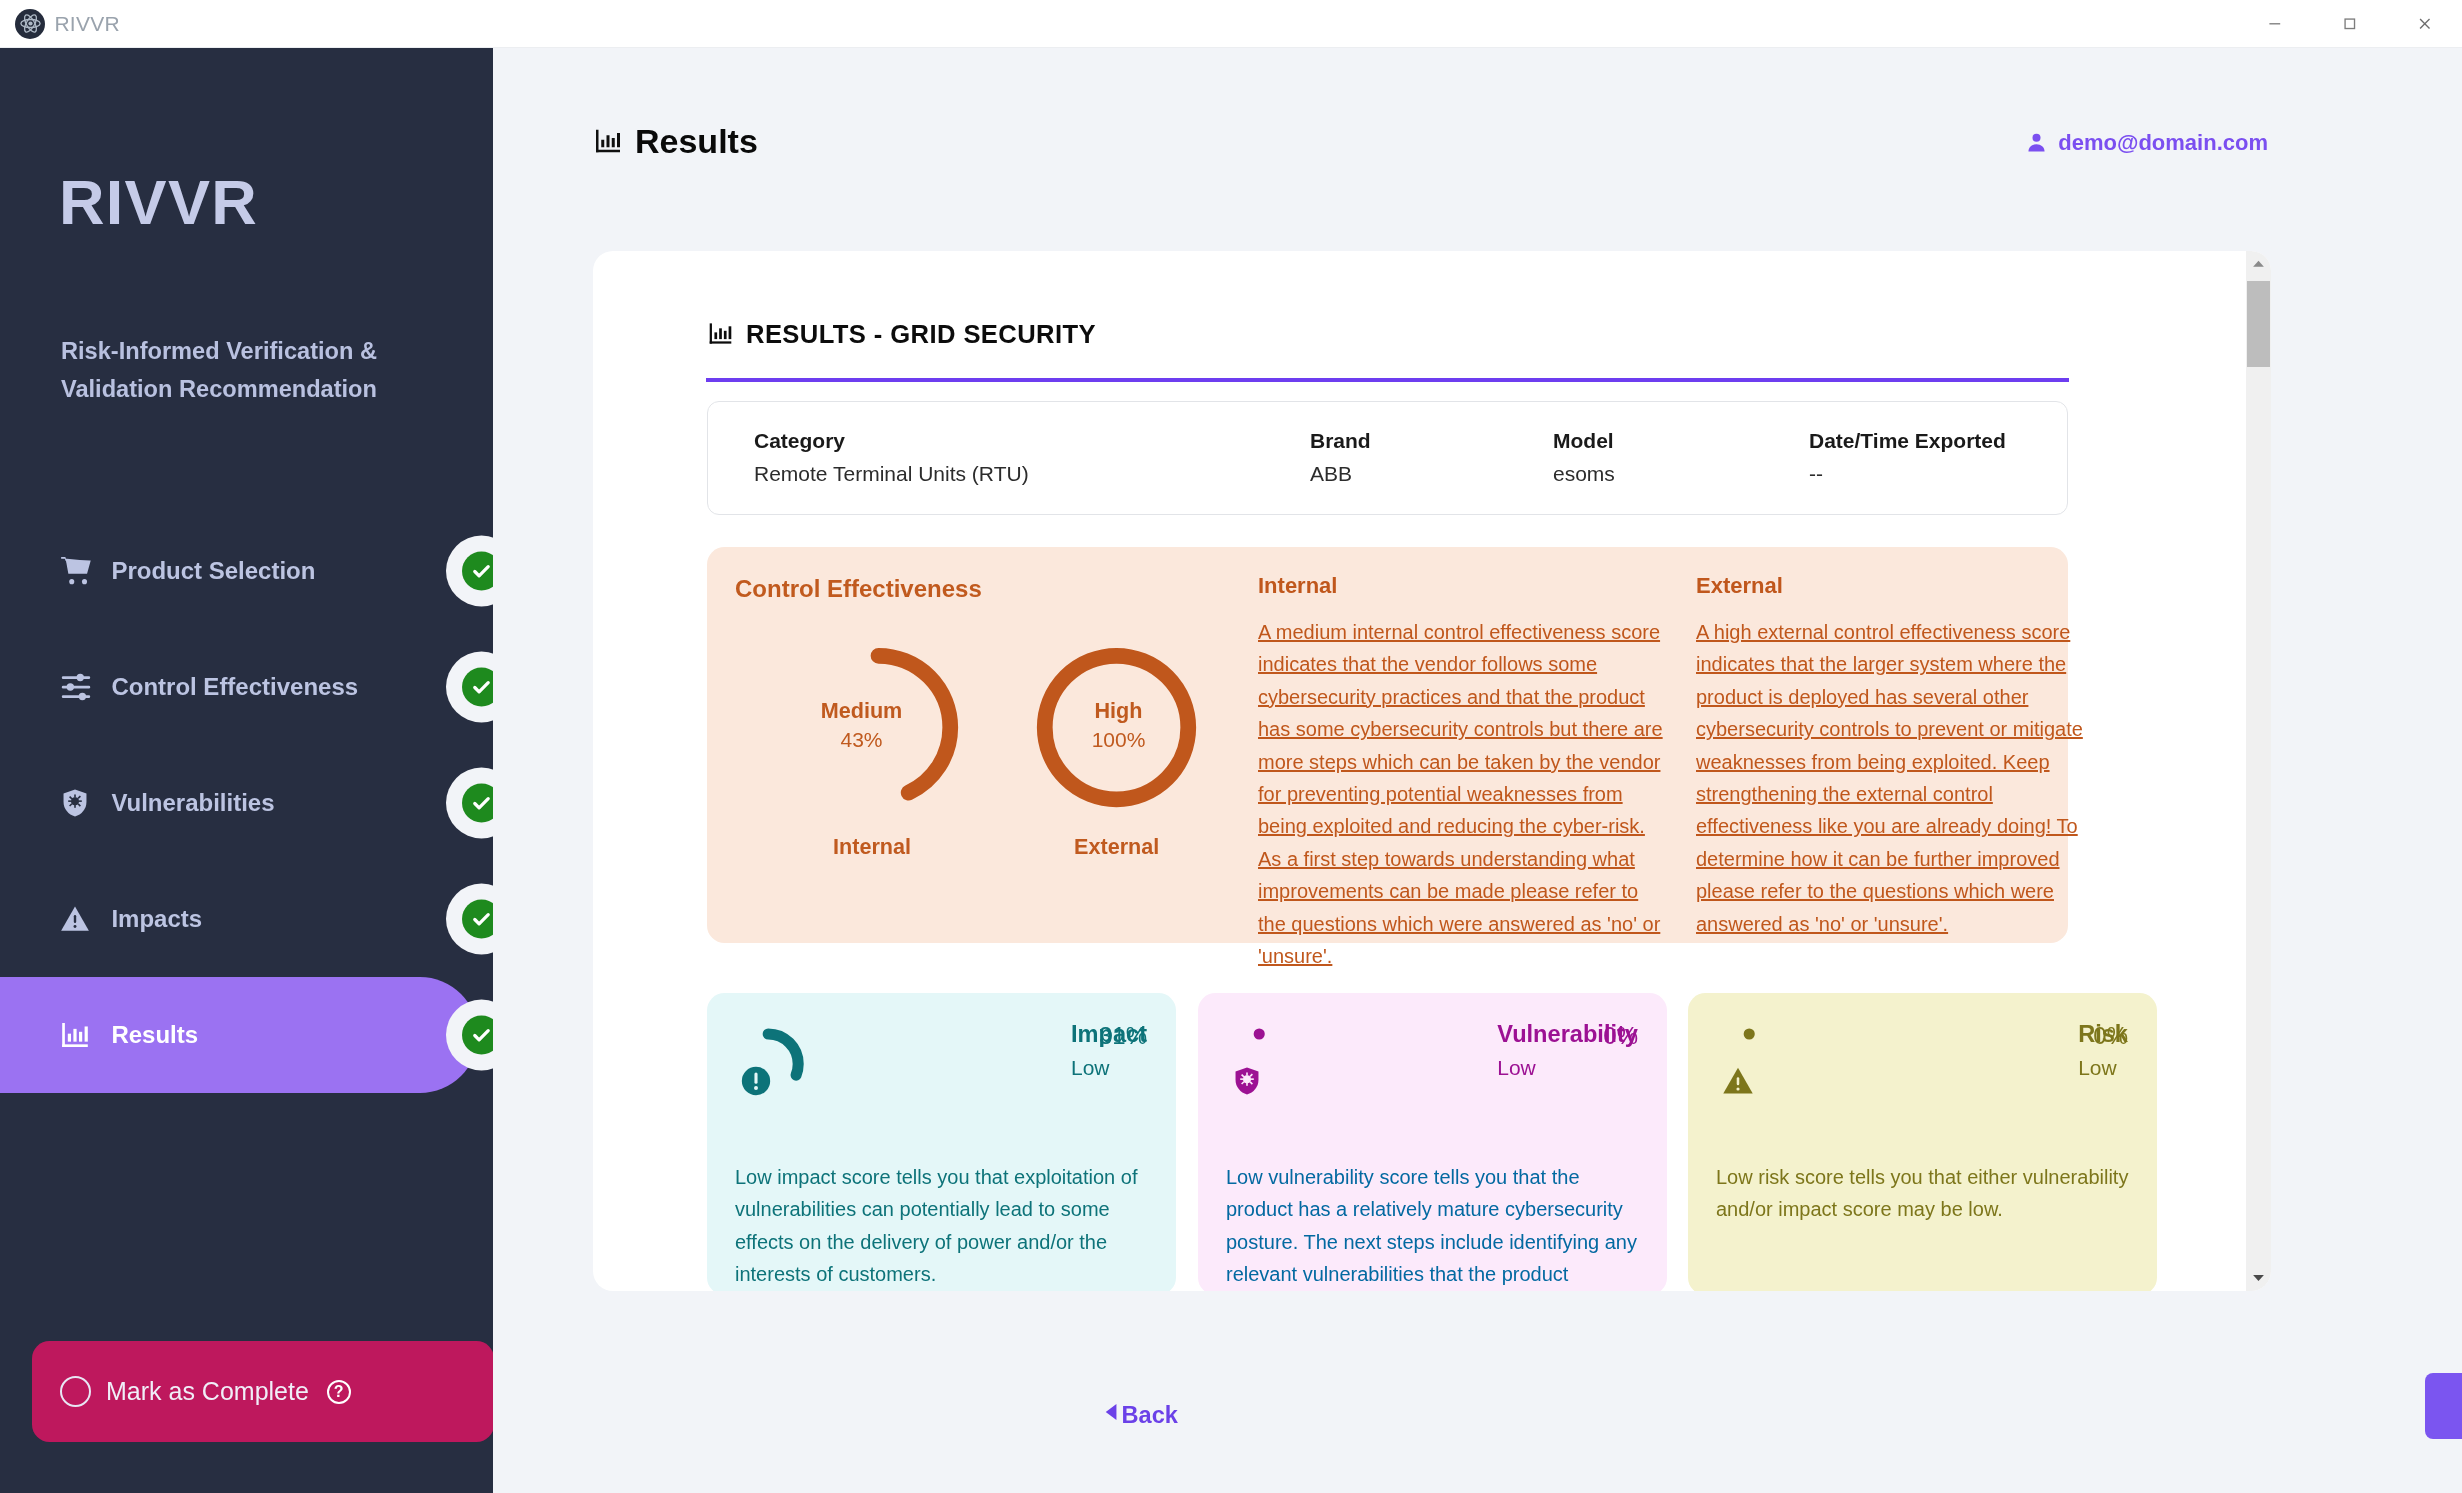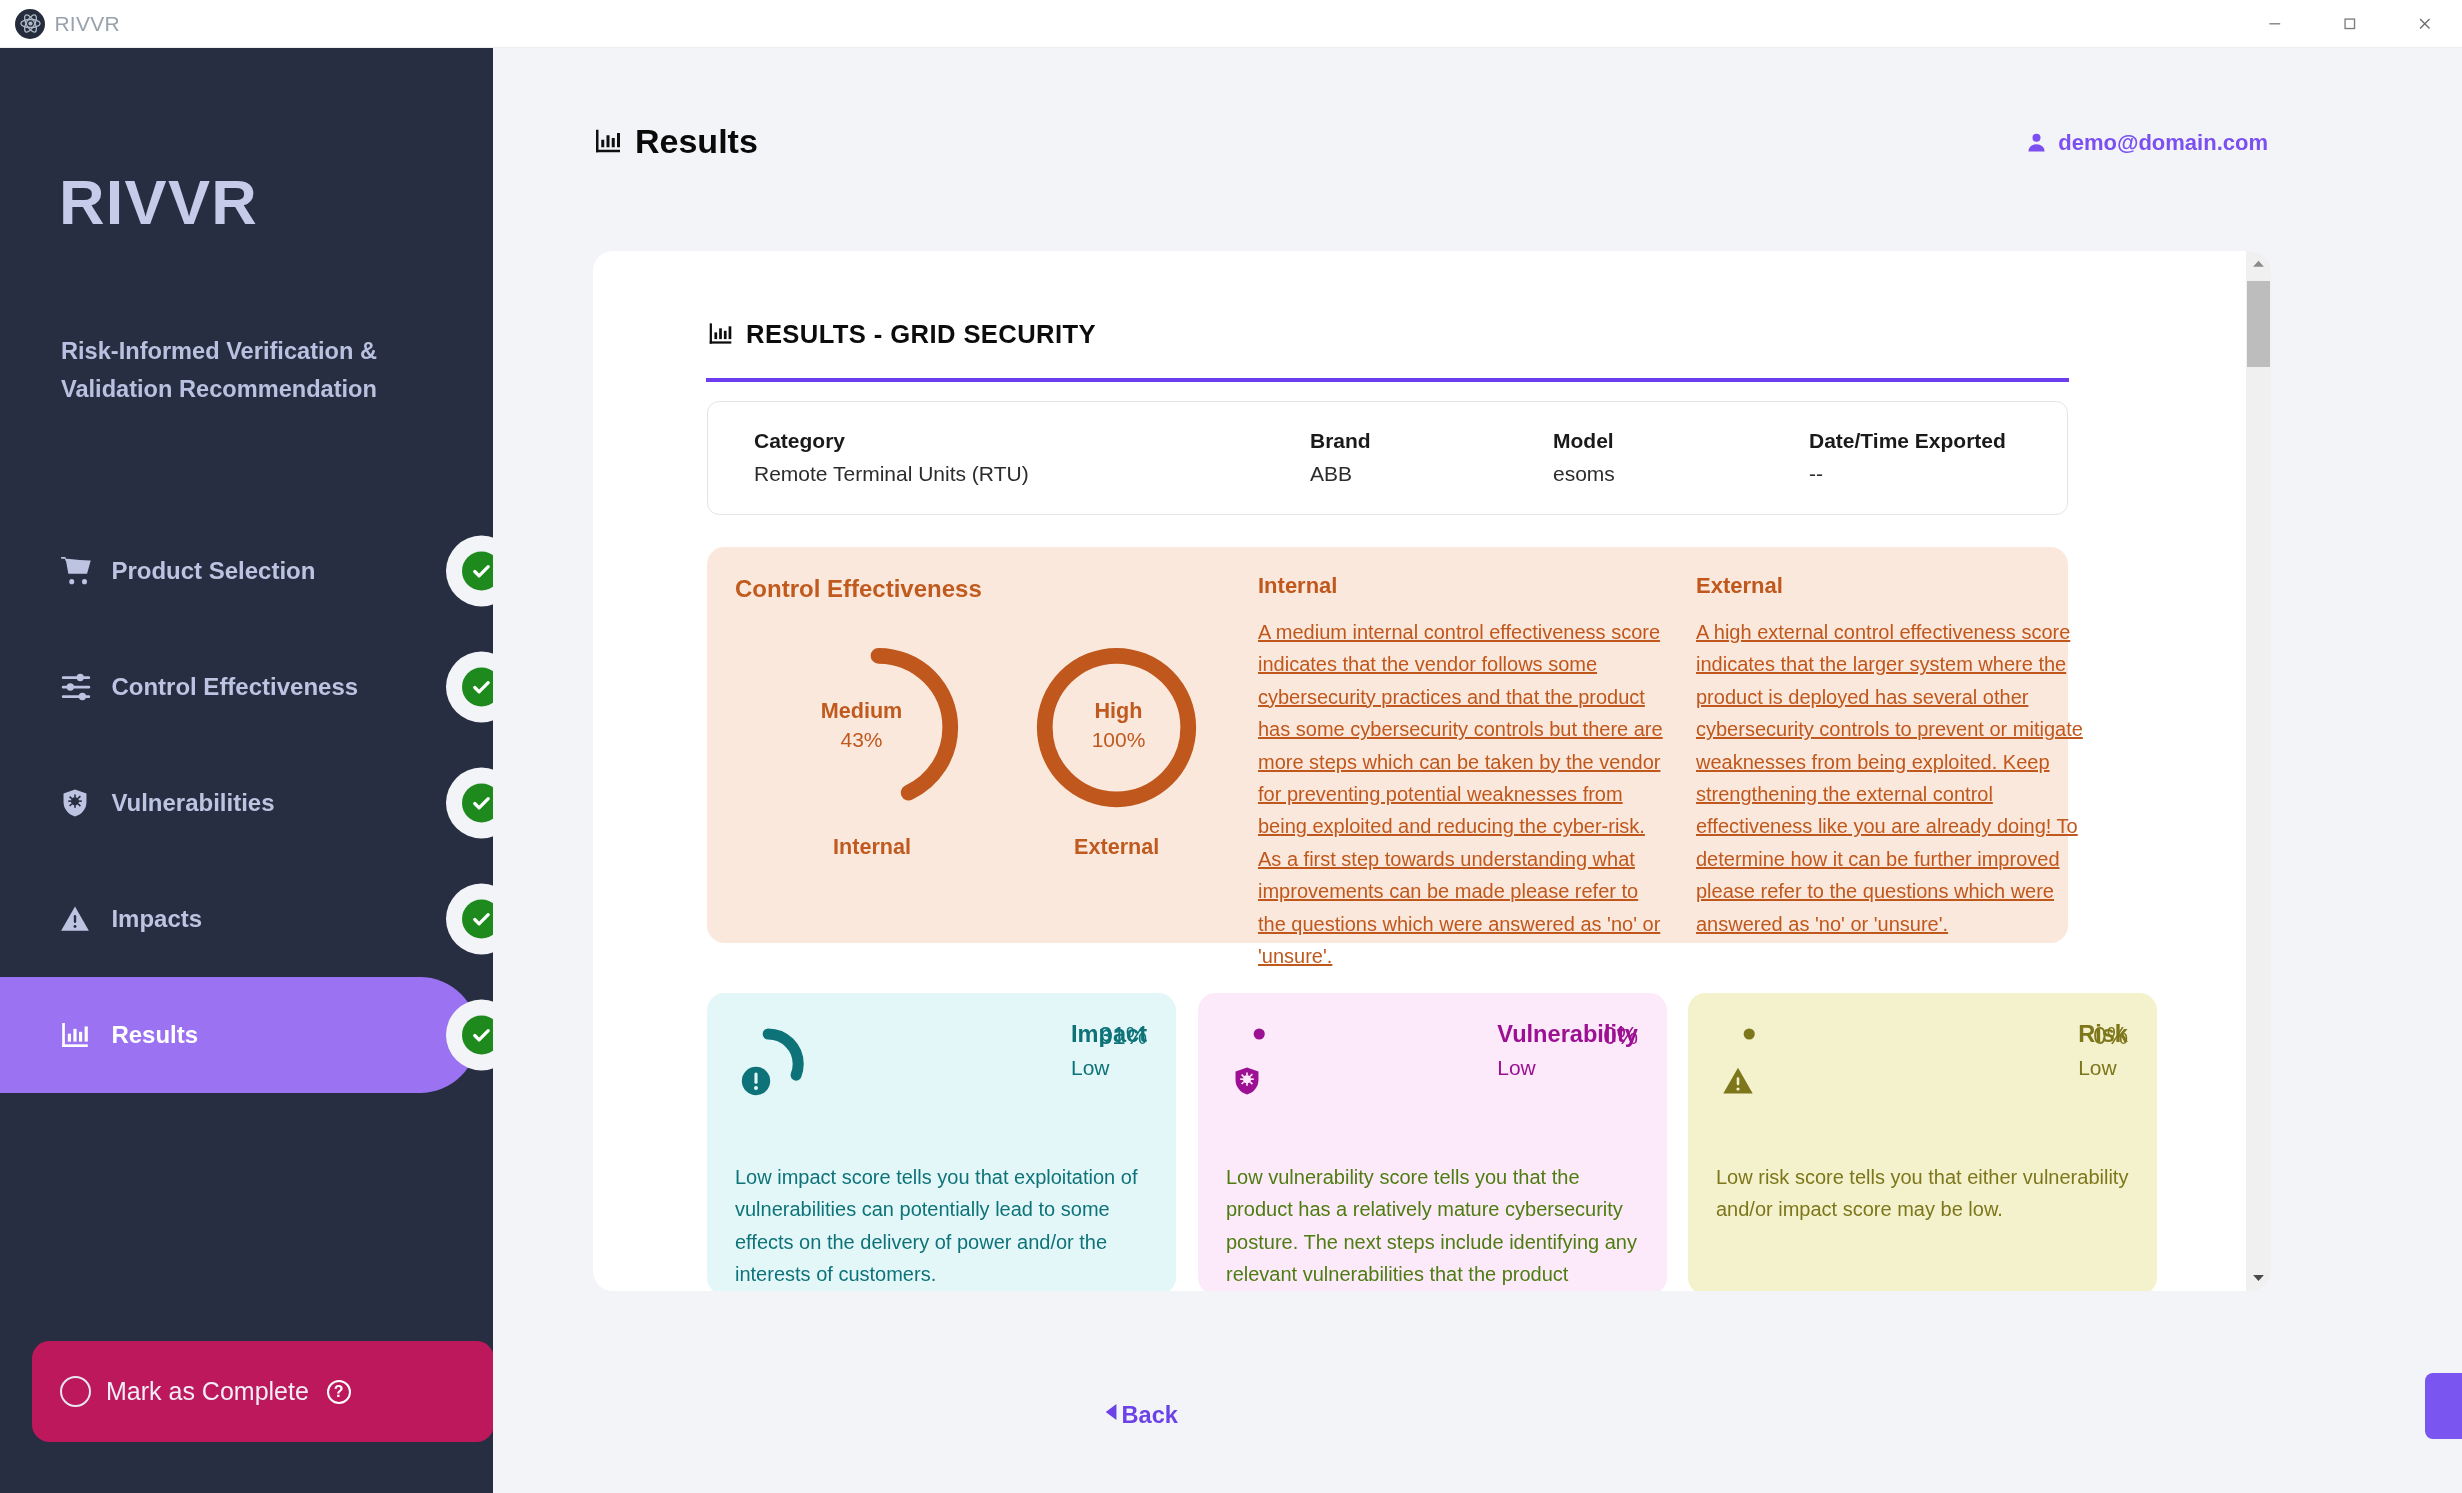--- a/index.html
+++ b/index.html
@@ -450,21 +450,21 @@
                 </g>
               </svg>
             </span>
           </div>
           <div class="titcol">
             <div class="mtitle" style="color:#9c1193;">Vulnerability</div>
             <div class="msub" style="color:#9c1193;">Low</div>
           </div>
           <div class="mpct" style="color:#9c1193;">0%</div>
         </div>
-        <div class="mdesc" style="color:#4d7c0f;">Low vulnerability score tells you that the product has a relatively mature cybersecurity posture. The next steps include identifying any relevant vulnerabilities that the product</div>
+        <div class="mdesc" style="color:#0369a1;">Low vulnerability score tells you that the product has a relatively mature cybersecurity posture. The next steps include identifying any relevant vulnerabilities that the product</div>
       </div>
 
       <div class="mcard" style="left:1095px; background:#f4f2cd;">
         <div class="hdrow">
           <div class="icoslot">
             <svg width="79" height="86" viewBox="0 0 100 108">
               <circle cx="42" cy="54" r="38" fill="none" stroke="#7d761b" stroke-width="14" stroke-linecap="round" stroke-dasharray="0.1 400" transform="rotate(-90 42 54)"></circle>
             </svg>
             <span style="position:absolute;left:5.4px;top:43px;">
               <svg width="34" height="34" viewBox="0 0 24 24">

